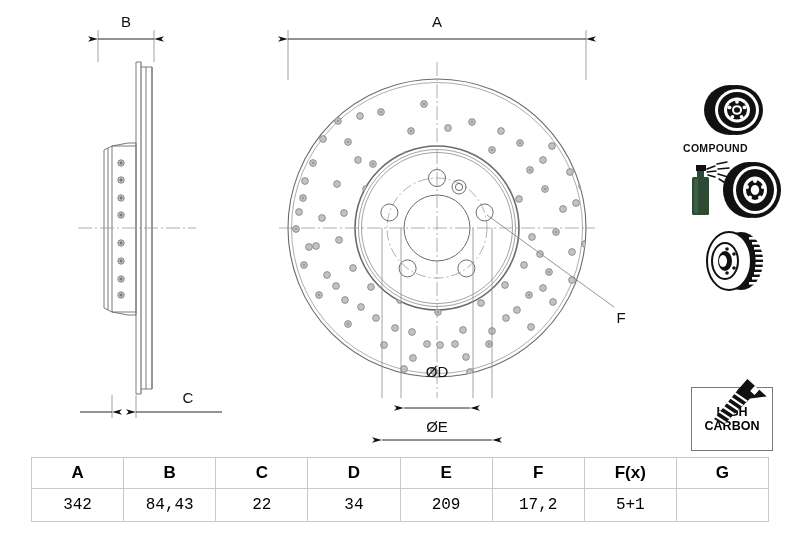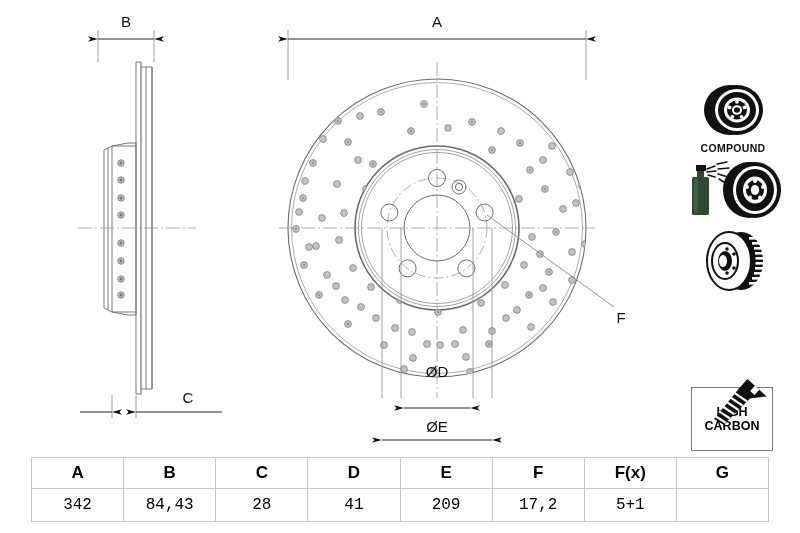--- a/index.html
+++ b/index.html
@@ -17,21 +17,21 @@
     font-size:15px;font-weight:400;color:#111;
     text-align:center;line-height:1;
     font-family:"Liberation Sans","DejaVu Sans",sans-serif;
   }
 
   
   .icon-col{position:absolute;left:683px;top:85px;width:100px;height:350px;}
   .icon-block{position:absolute;left:0;width:100px;text-align:center;}
   .compound-text{
     font-size:10.5px;font-weight:bold;letter-spacing:.3px;
-    color:#111;text-align:center;margin-top:1px;
+    color:#111;text-align:left;margin-top:1px;
     font-family:"Liberation Sans","DejaVu Sans",sans-serif;
   }
   .hc-box{
     position:absolute;left:8px;top:302px;width:80px;height:62px;
     border:1px solid #7a7a7a;background:#fff;
     display:flex;flex-direction:column;align-items:center;justify-content:center;
   }
   .hc-line{
     font-size:12.5px;font-weight:bold;line-height:1.12;color:#000;
     font-family:"Liberation Sans","DejaVu Sans",sans-serif;
@@ -454,22 +454,22 @@
           <th>E</th>
           <th>F</th>
           <th>F(x)</th>
           <th>G</th>
         </tr>
       </thead>
       <tbody>
         <tr>
           <td>342</td>
           <td>84,43</td>
-          <td>28</td>
-          <td>41</td>
+          <td>22</td>
+          <td>34</td>
           <td>209</td>
           <td>17,2</td>
           <td>5+1</td>
           <td></td>
         </tr>
       </tbody>
     </table>
   </div>
 
 </div>

